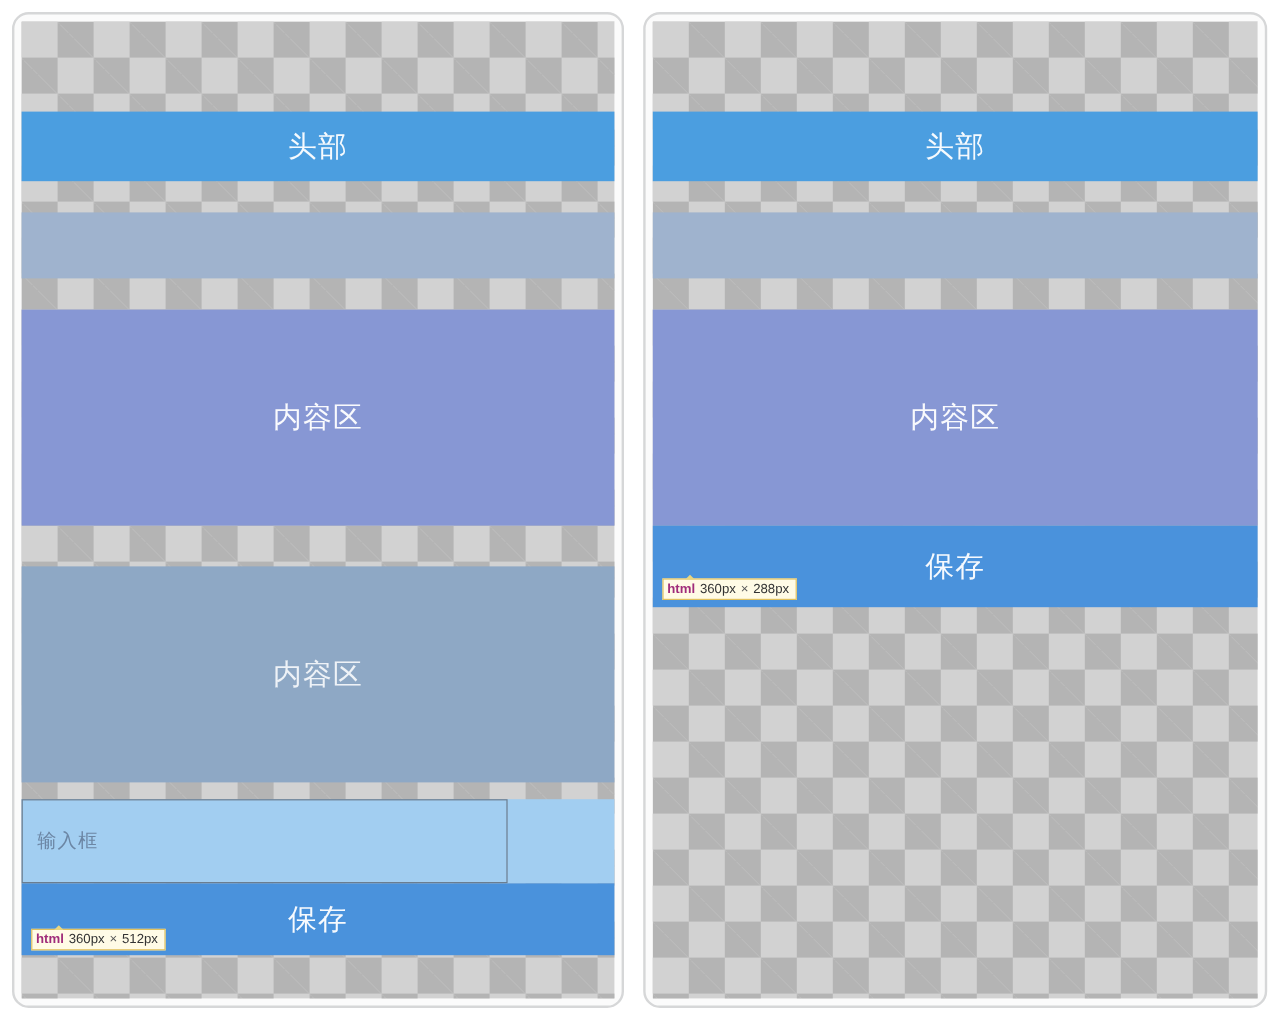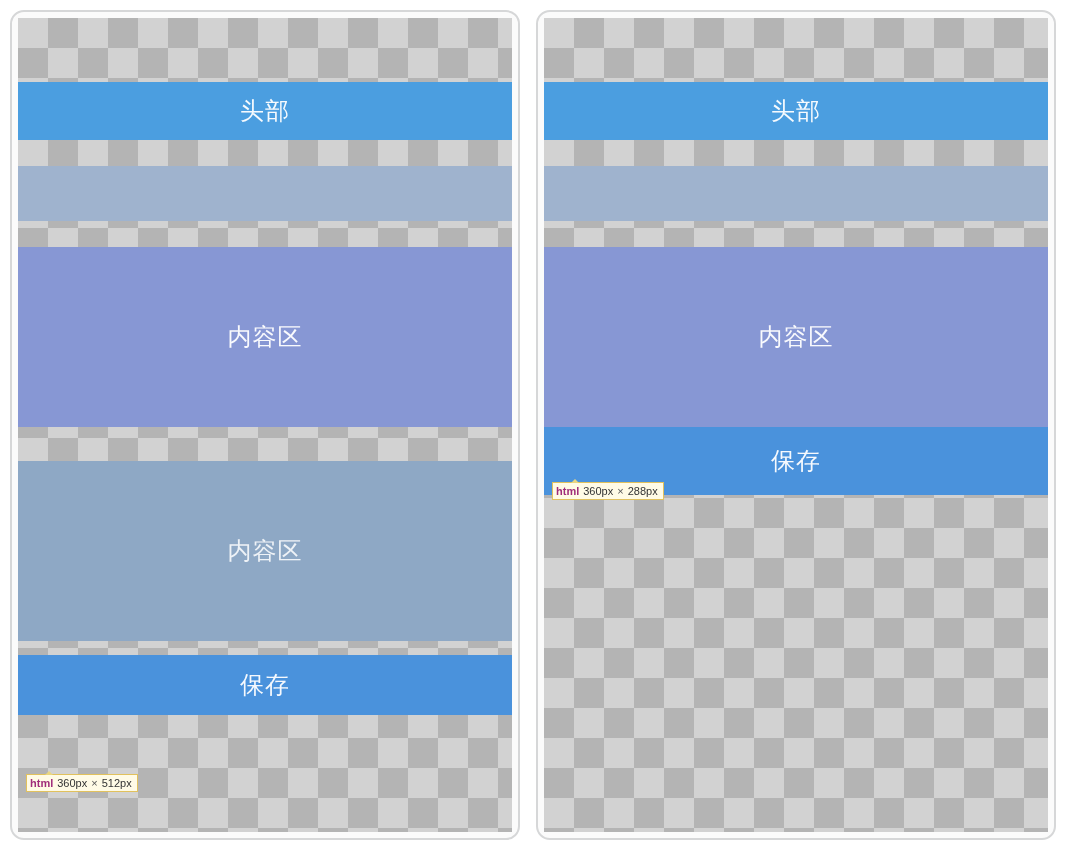--- a/index.html
+++ b/index.html
@@ -43,21 +43,21 @@
     position:relative;
     width:100%;height:100%;
     background-color:var(--chk1);
     background-image:
       linear-gradient(45deg,var(--chk2) 25%,transparent 25%,transparent 75%,var(--chk2) 75%,var(--chk2)),
       linear-gradient(45deg,var(--chk2) 25%,transparent 25%,transparent 75%,var(--chk2) 75%,var(--chk2));
     background-size:calc(var(--chk-sz)*2) calc(var(--chk-sz)*2);
     background-position:0 0, var(--chk-sz) var(--chk-sz);
   }
 
-  .stack{position:absolute;left:0;right:0;top:0;display:flex;flex-direction:column;}
+  .stack{position:absolute;left:0;right:0;top:11px;display:flex;flex-direction:column;}
 
   .band{
     display:flex;align-items:center;justify-content:center;
     font-size:24px;letter-spacing:1px;
     color:rgba(255,255,255,.95);
   }
   .gap64{height:64px;background:transparent;}
   .header{height:58px;background:var(--blue);}
   .gap32{height:26px;background:transparent;}
   .navgap{height:55px;background:var(--slate);}
@@ -119,20 +119,25 @@
         <div class="band navgap"></div>
         <div class="gap26"></div>
         <div class="band content-l1">
             <span>内容区</span>
           </div>
         <div class="gap34"></div>
         <div class="band content-l2">
             <span>内容区</span>
           </div>
         <div class="gap14"></div>
+        <div class="band inputwrap">
+          <div class="inputbox">
+            <span>输入框</span>
+          </div>
+        </div>
         <div class="band save">
             <span>保存</span>
           </div>
       </div>
       <div class="dim-badge" style="left:8px;top:756px;">
         <span class="tag">html</span>
         <span>360px</span>
         <span class="x">×</span>
         <span>512px</span>
       </div>

